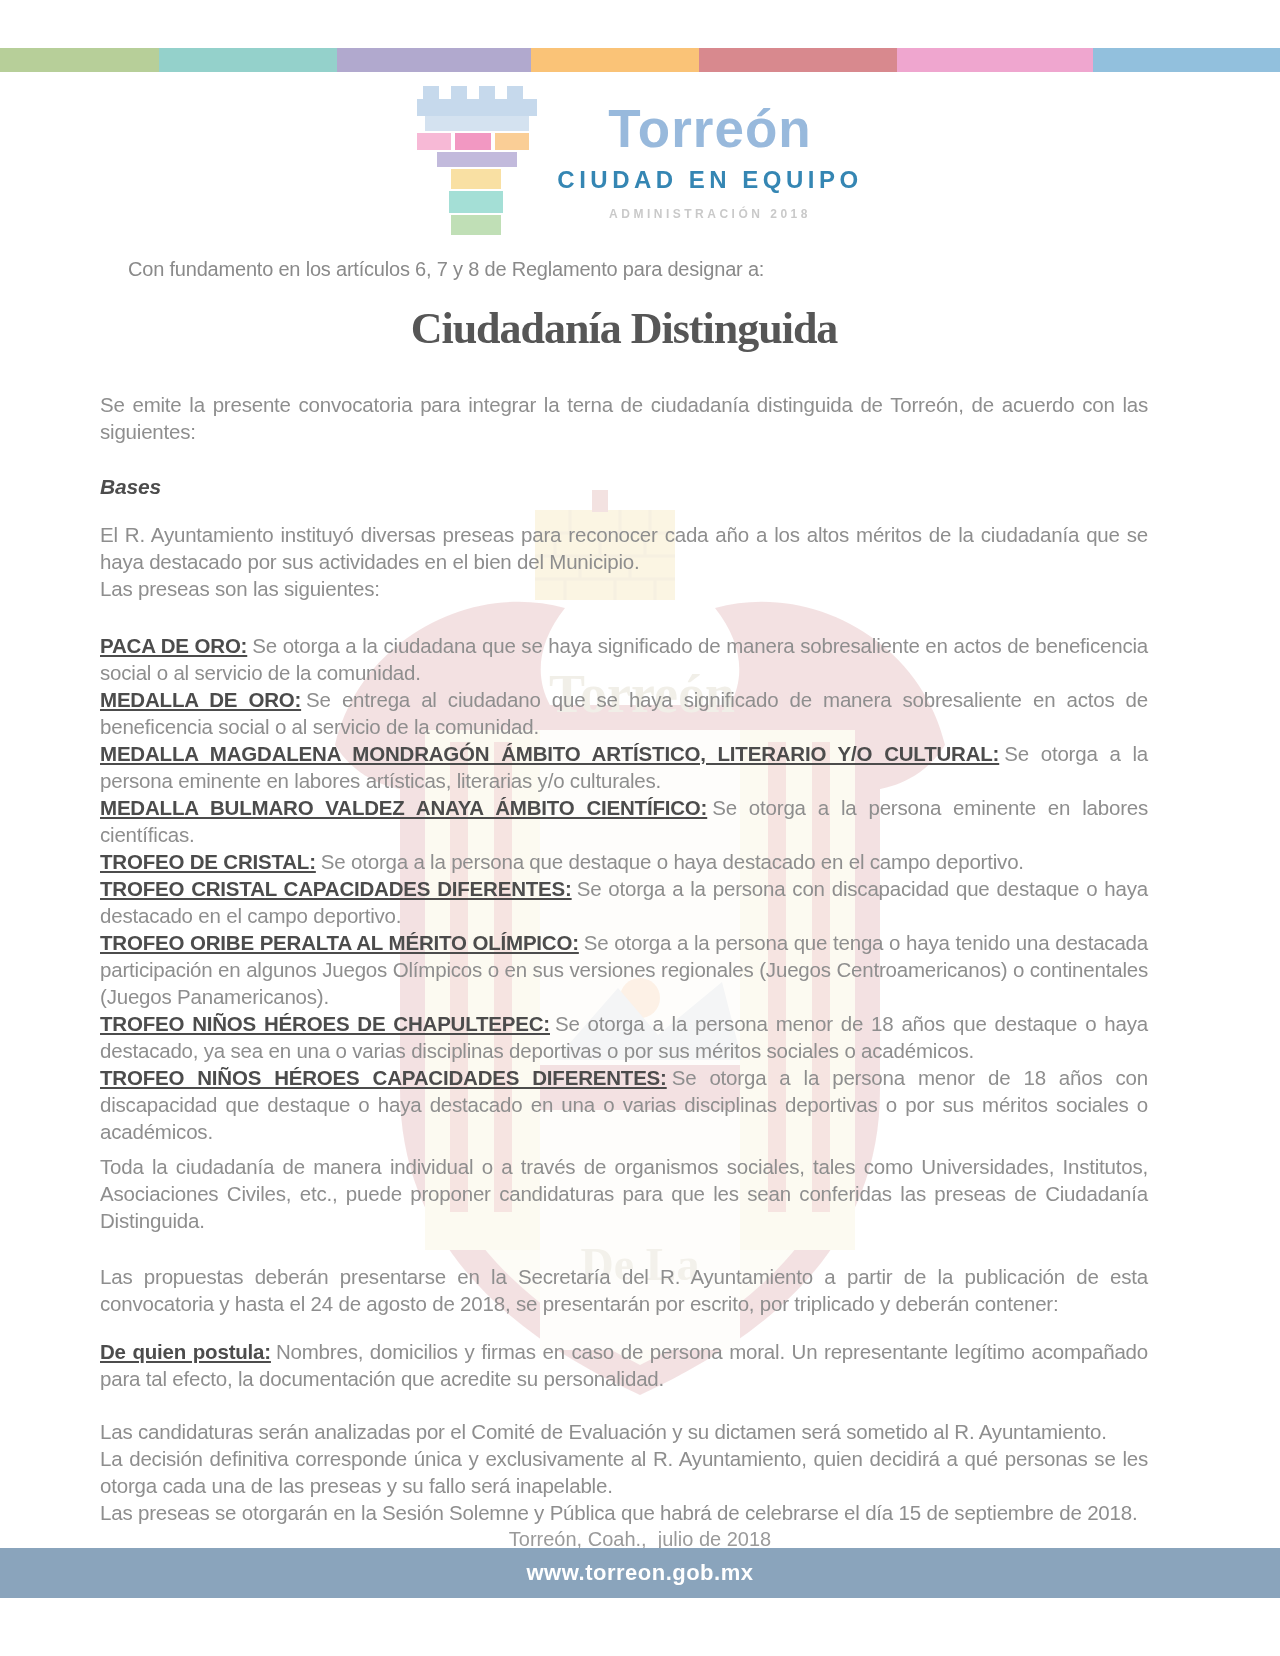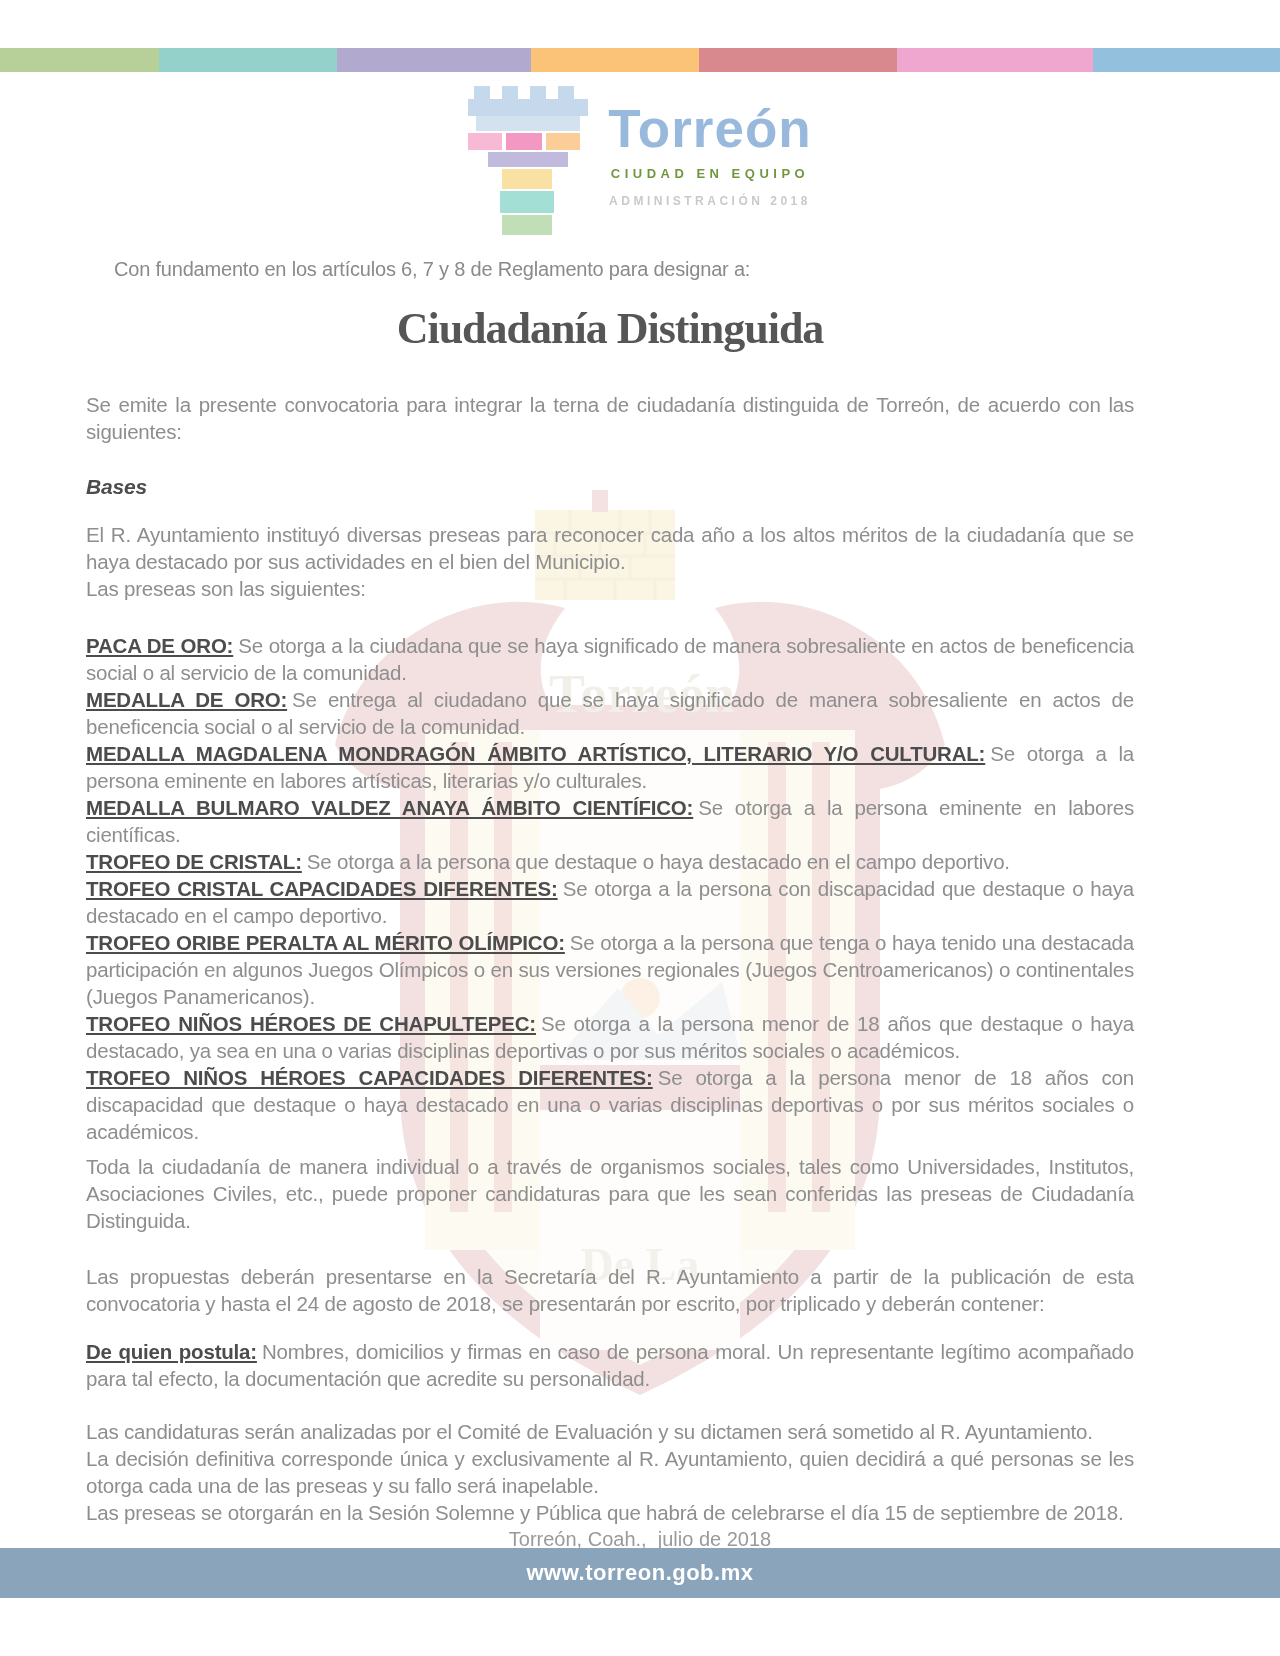--- a/index.html
+++ b/index.html
@@ -15,28 +15,28 @@
   .stripe .seg:nth-child(4){width:13.1%}
   .stripe .seg:nth-child(5){width:15.5%}
   .stripe .seg:nth-child(6){width:15.3%}
   .stripe .seg:nth-child(7){width:14.6%}
 
   
   .logo-wrap{position:absolute;top:86px;left:0;width:100%;display:flex;justify-content:center;
              align-items:flex-start;gap:20px;opacity:.8;}
   .logo-text{display:flex;flex-direction:column;align-items:center;padding-top:16px;}
   .brand{font-size:53px;font-weight:bold;color:#7fa8d4;letter-spacing:1px;line-height:1;}
-  .tagline{font-size:13px;font-weight:bold;color:#4d7c0f;letter-spacing:4.5px;margin-top:11px;}
+  .tagline{font-size:24px;font-weight:bold;color:#0369a1;letter-spacing:4.5px;margin-top:11px;}
   .admin{font-size:12px;font-weight:bold;color:#bcbcbc;letter-spacing:3.5px;margin-top:13px;}
 
   
   .watermark{position:absolute;left:330px;top:490px;width:620px;height:930px;opacity:.15;pointer-events:none;}
 
   
-  .content{position:absolute;top:256px;left:86px;width:1048px;color:#8e8e8e;
+  .content{position:absolute;top:256px;left:100px;width:1048px;color:#8e8e8e;
            font-size:20.5px;line-height:27px;letter-spacing:-0.2px;}
   .preamble{margin:0 0 0 28px;font-size:20px;color:#8a8a8a;}
   .title{margin:10px 0 0;text-align:center;font-family:"Liberation Serif","DejaVu Serif",serif;
          font-weight:bold;font-size:44px;line-height:72px;color:#565656;letter-spacing:-1px;}
   .para{margin:0;text-align:justify;}
   .intro{margin-top:26px;}
   .bases{margin-top:28px;font-weight:bold;color:#4c4c4c;font-size:21px;font-style:italic;}
   .lead{margin-top:21px;}
   .awards{margin-top:30px;}
   .lbl{font-weight:bold;color:#4c4c4c;margin-right:5px;letter-spacing:-0.2px;text-decoration:underline;}

